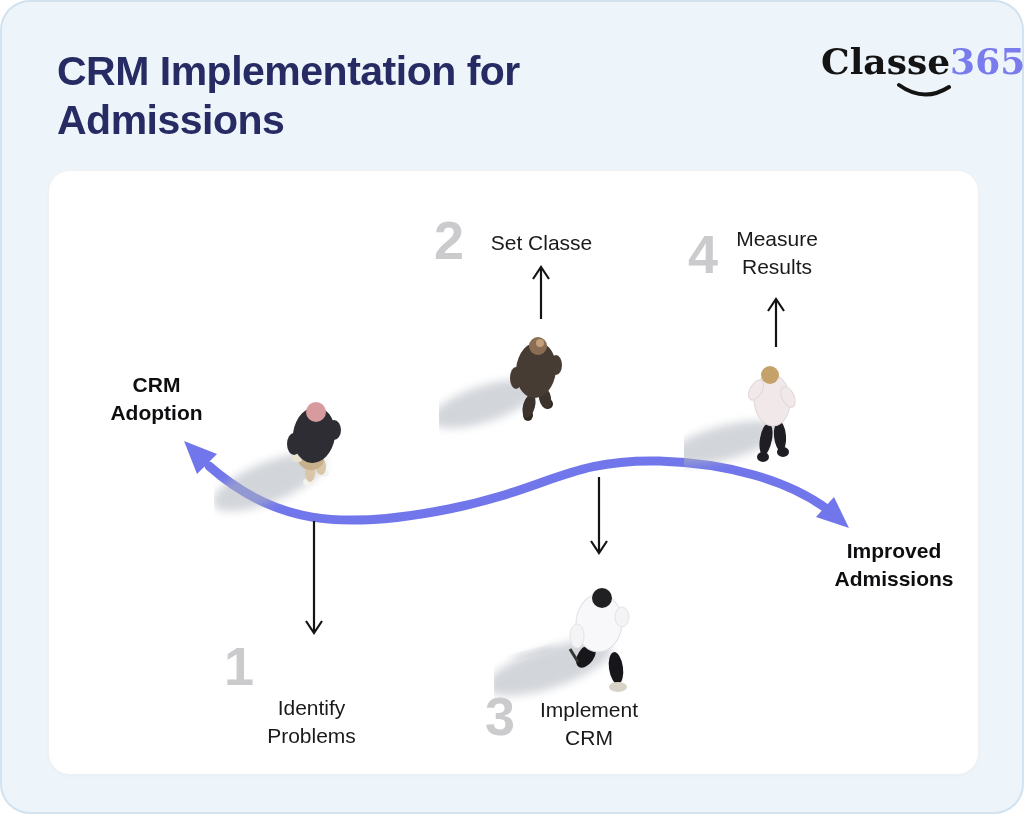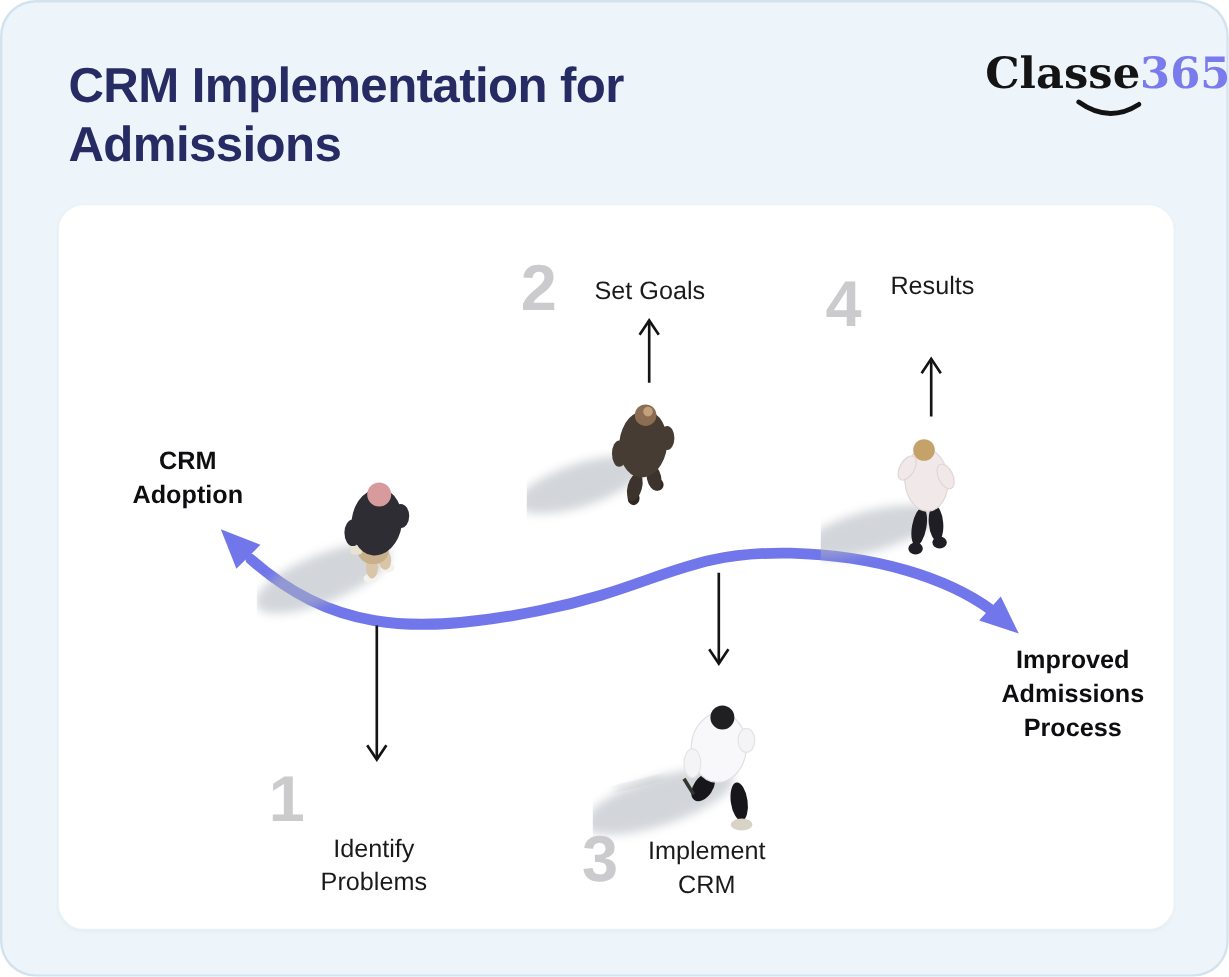--- a/index.html
+++ b/index.html
@@ -135,29 +135,30 @@
       <ellipse cx="82" cy="96" rx="6" ry="16" transform="rotate(10 82 96)" fill="#1e1e24"></ellipse>
       <ellipse cx="96" cy="93" rx="6" ry="15" transform="rotate(-5 96 93)" fill="#1e1e24"></ellipse>
       <ellipse cx="88" cy="57" rx="18" ry="26" transform="rotate(-4 88 57)" fill="#f1e9e9" stroke="#e0d6d6"></ellipse>
       <ellipse cx="72" cy="47" rx="6" ry="11" transform="rotate(30 72 47)" fill="#f1e9e9" stroke="#e0d6d6"></ellipse>
       <ellipse cx="104" cy="54" rx="6" ry="11" transform="rotate(-25 104 54)" fill="#f1e9e9" stroke="#e0d6d6"></ellipse>
       <circle cx="86" cy="32" r="9" fill="#c6a26b"></circle>
     </svg>
 
     <div class="num" style="left:368px; top:42px;">2</div>
     <div class="lbl" style="left:425px; top:58px; width:135px;">
-      <div>Set Goals</div>
+      <div>Set Classe</div>
     </div>
     <svg class="arr" style="left:480px; top:92px;" width="24" height="58" viewBox="0 0 24 58">
       <line x1="12" y1="56" x2="12" y2="6" stroke="#141414" stroke-width="2.2"></line>
       <polyline points="4,16 12,4 20,16" fill="none" stroke="#141414" stroke-width="2.2"></polyline>
     </svg>
 
     <div class="num" style="left:622px; top:56px;">4</div>
     <div class="lbl" style="left:660px; top:54px; width:136px;">
+      <div>Measure</div>
       <div>Results</div>
     </div>
     <svg class="arr" style="left:715px; top:124px;" width="24" height="54" viewBox="0 0 24 54">
       <line x1="12" y1="52" x2="12" y2="6" stroke="#141414" stroke-width="2.2"></line>
       <polyline points="4,16 12,4 20,16" fill="none" stroke="#141414" stroke-width="2.2"></polyline>
     </svg>
 
     <div class="lbl bold" style="left:30px; top:200px; width:155px;">
       <div>CRM</div>
       <div>Adoption</div>
@@ -179,17 +180,16 @@
     </svg>
     <div class="num" style="left:419px; top:518px;">3</div>
     <div class="lbl" style="left:472px; top:525px; width:136px;">
       <div>Implement</div>
       <div>CRM</div>
     </div>
 
     <div class="lbl bold left" style="left:765px; top:366px; width:160px;">
       <div>Improved</div>
       <div>Admissions</div>
-      <div>Process</div>
     </div>
 
   </div>
 </div>
 
 </body></html>

